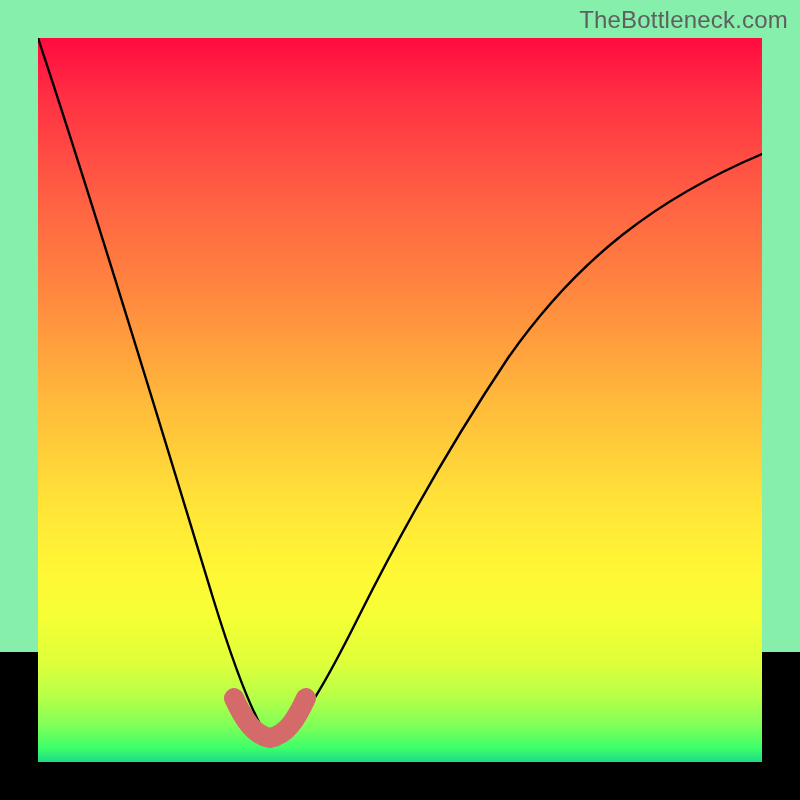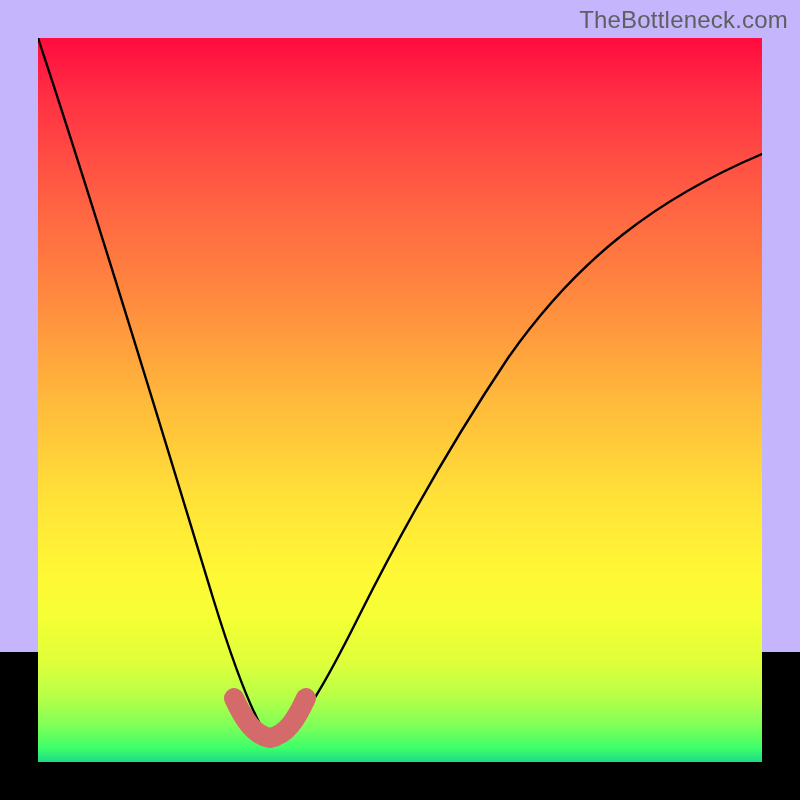--- a/index.html
+++ b/index.html
@@ -10,21 +10,21 @@
     background: #000;
     overflow: hidden;
     font-family: Arial, Helvetica, sans-serif;
   }
   .frame {
     position: absolute;
     left: 0;
     top: 0;
     width: 800px;
     height: 652px;
-    background: #c4b5fd;
+    background: #86efac;
     text-decoration: underline;
   }
   .plot {
     position: absolute;
     left: 38px;
     top: 38px;
     width: 724px;
     height: 724px;
     
     background: linear-gradient(

